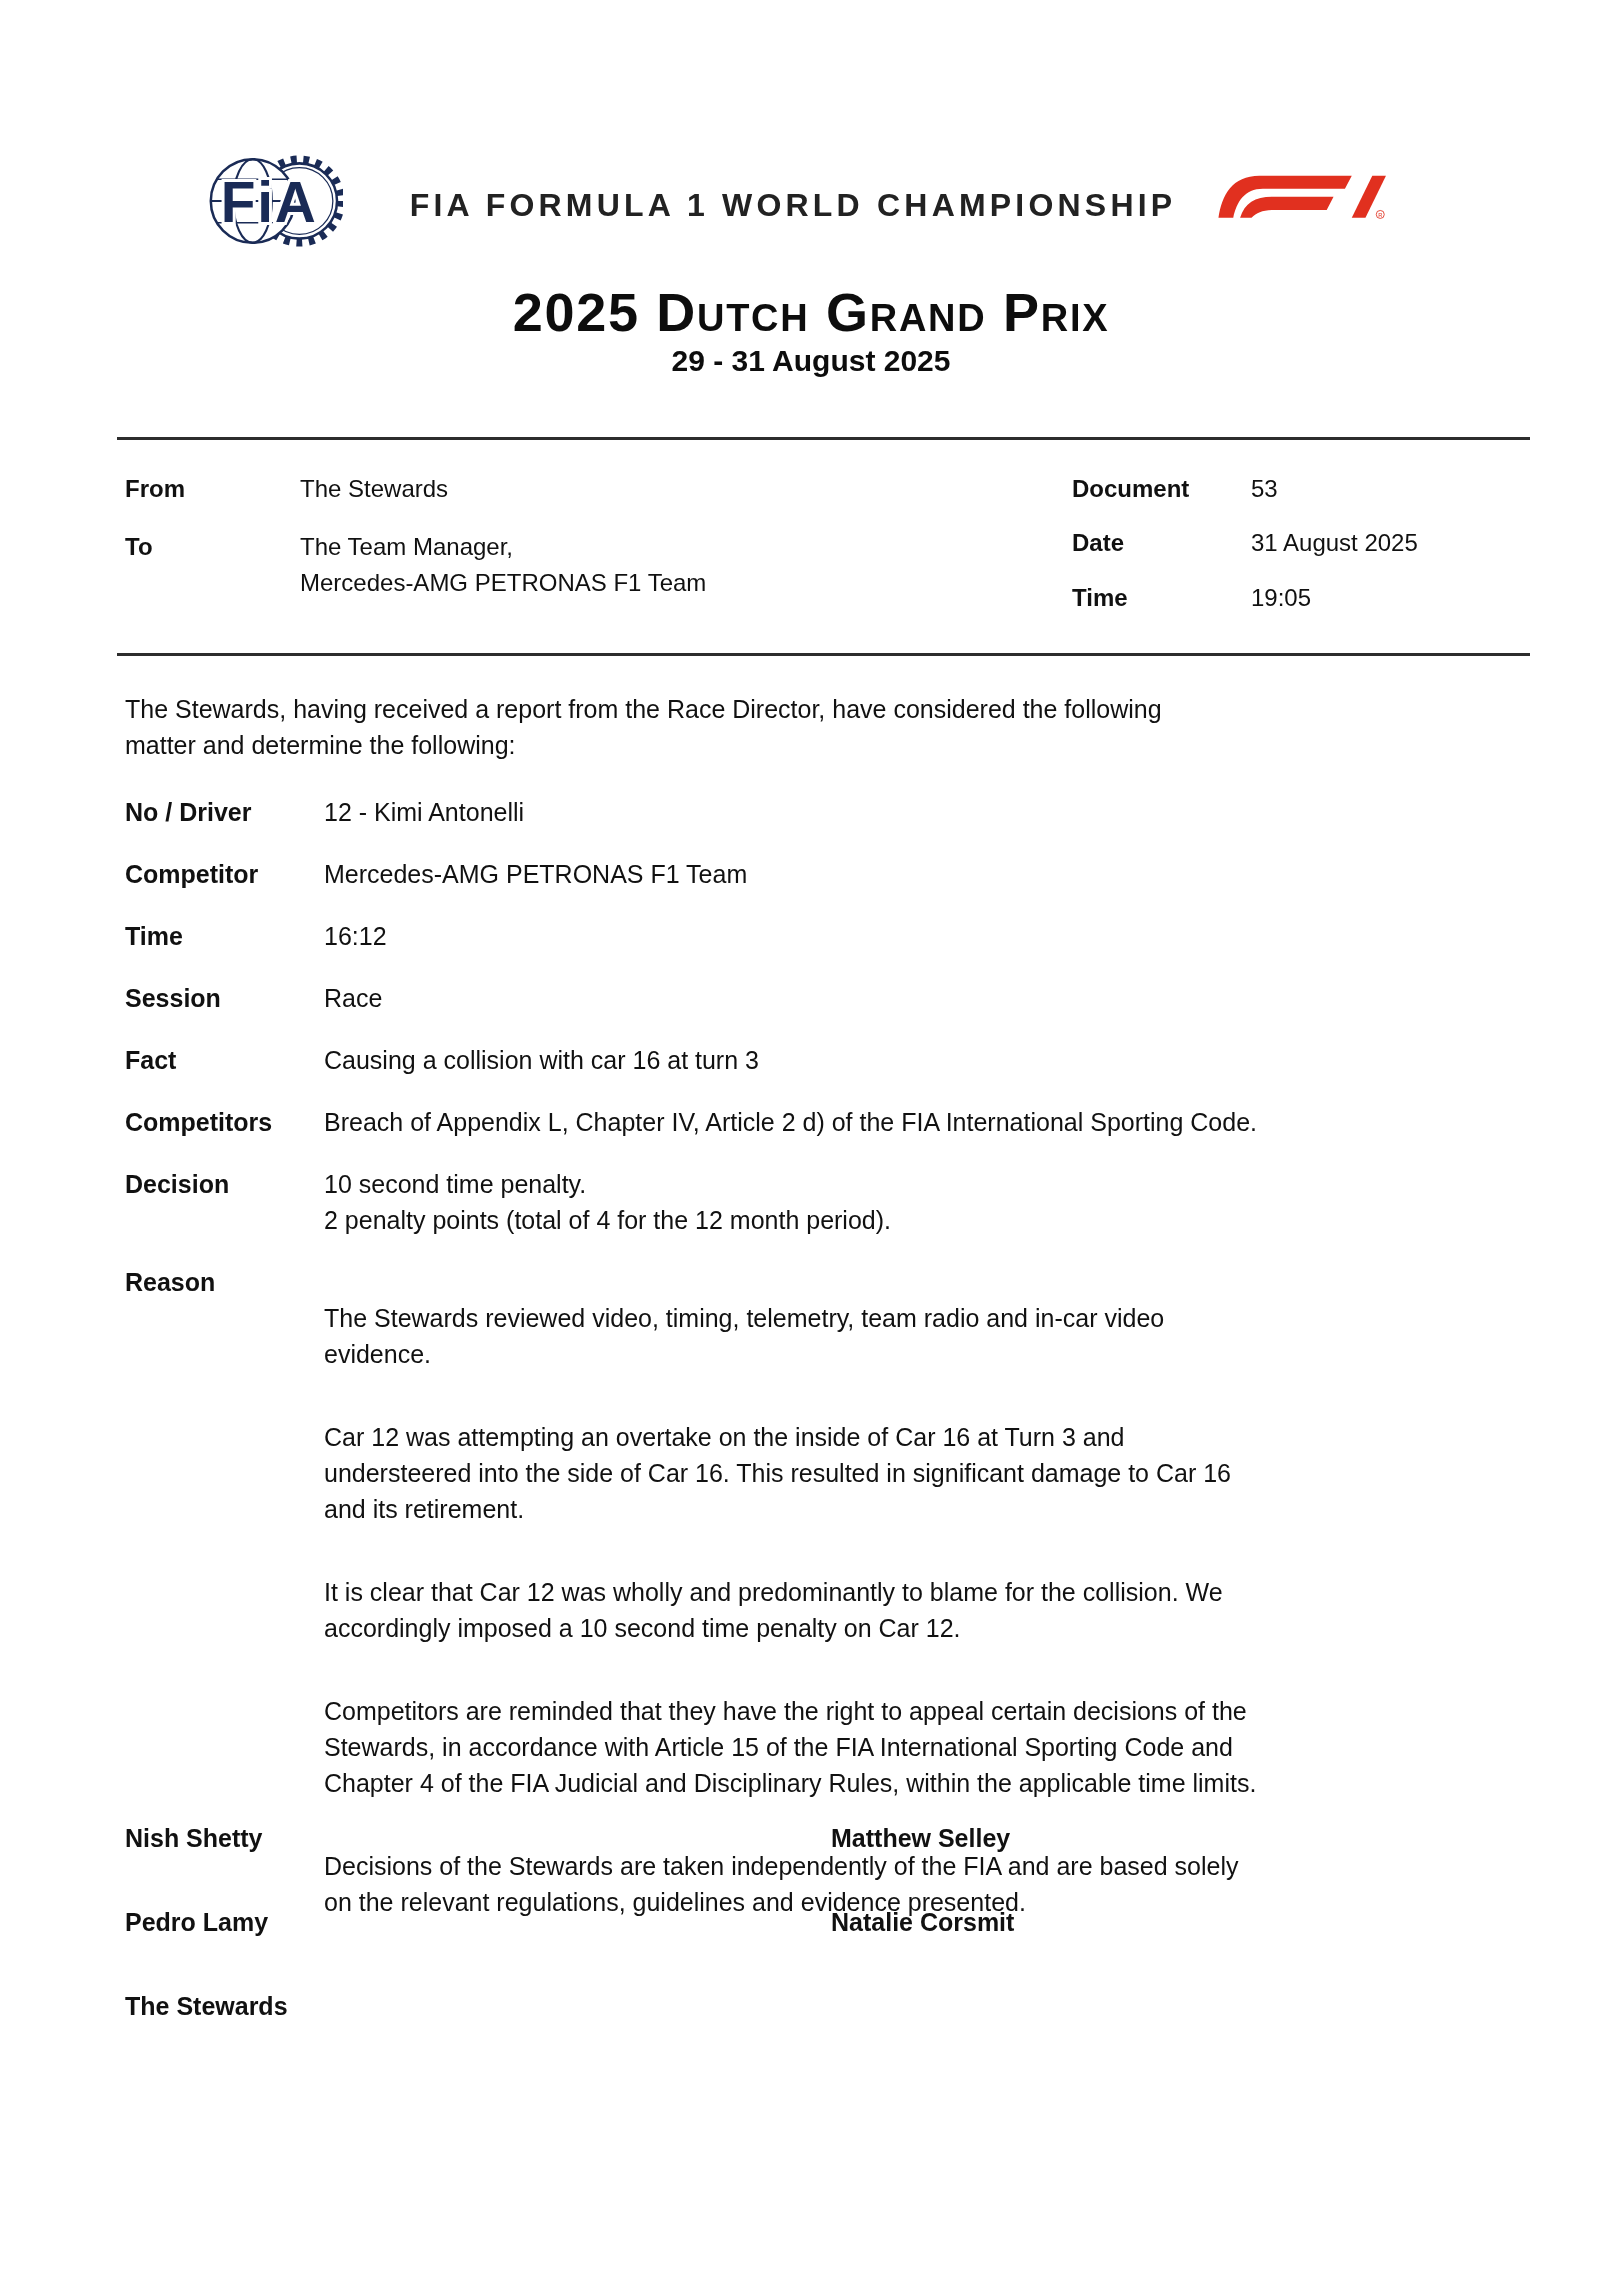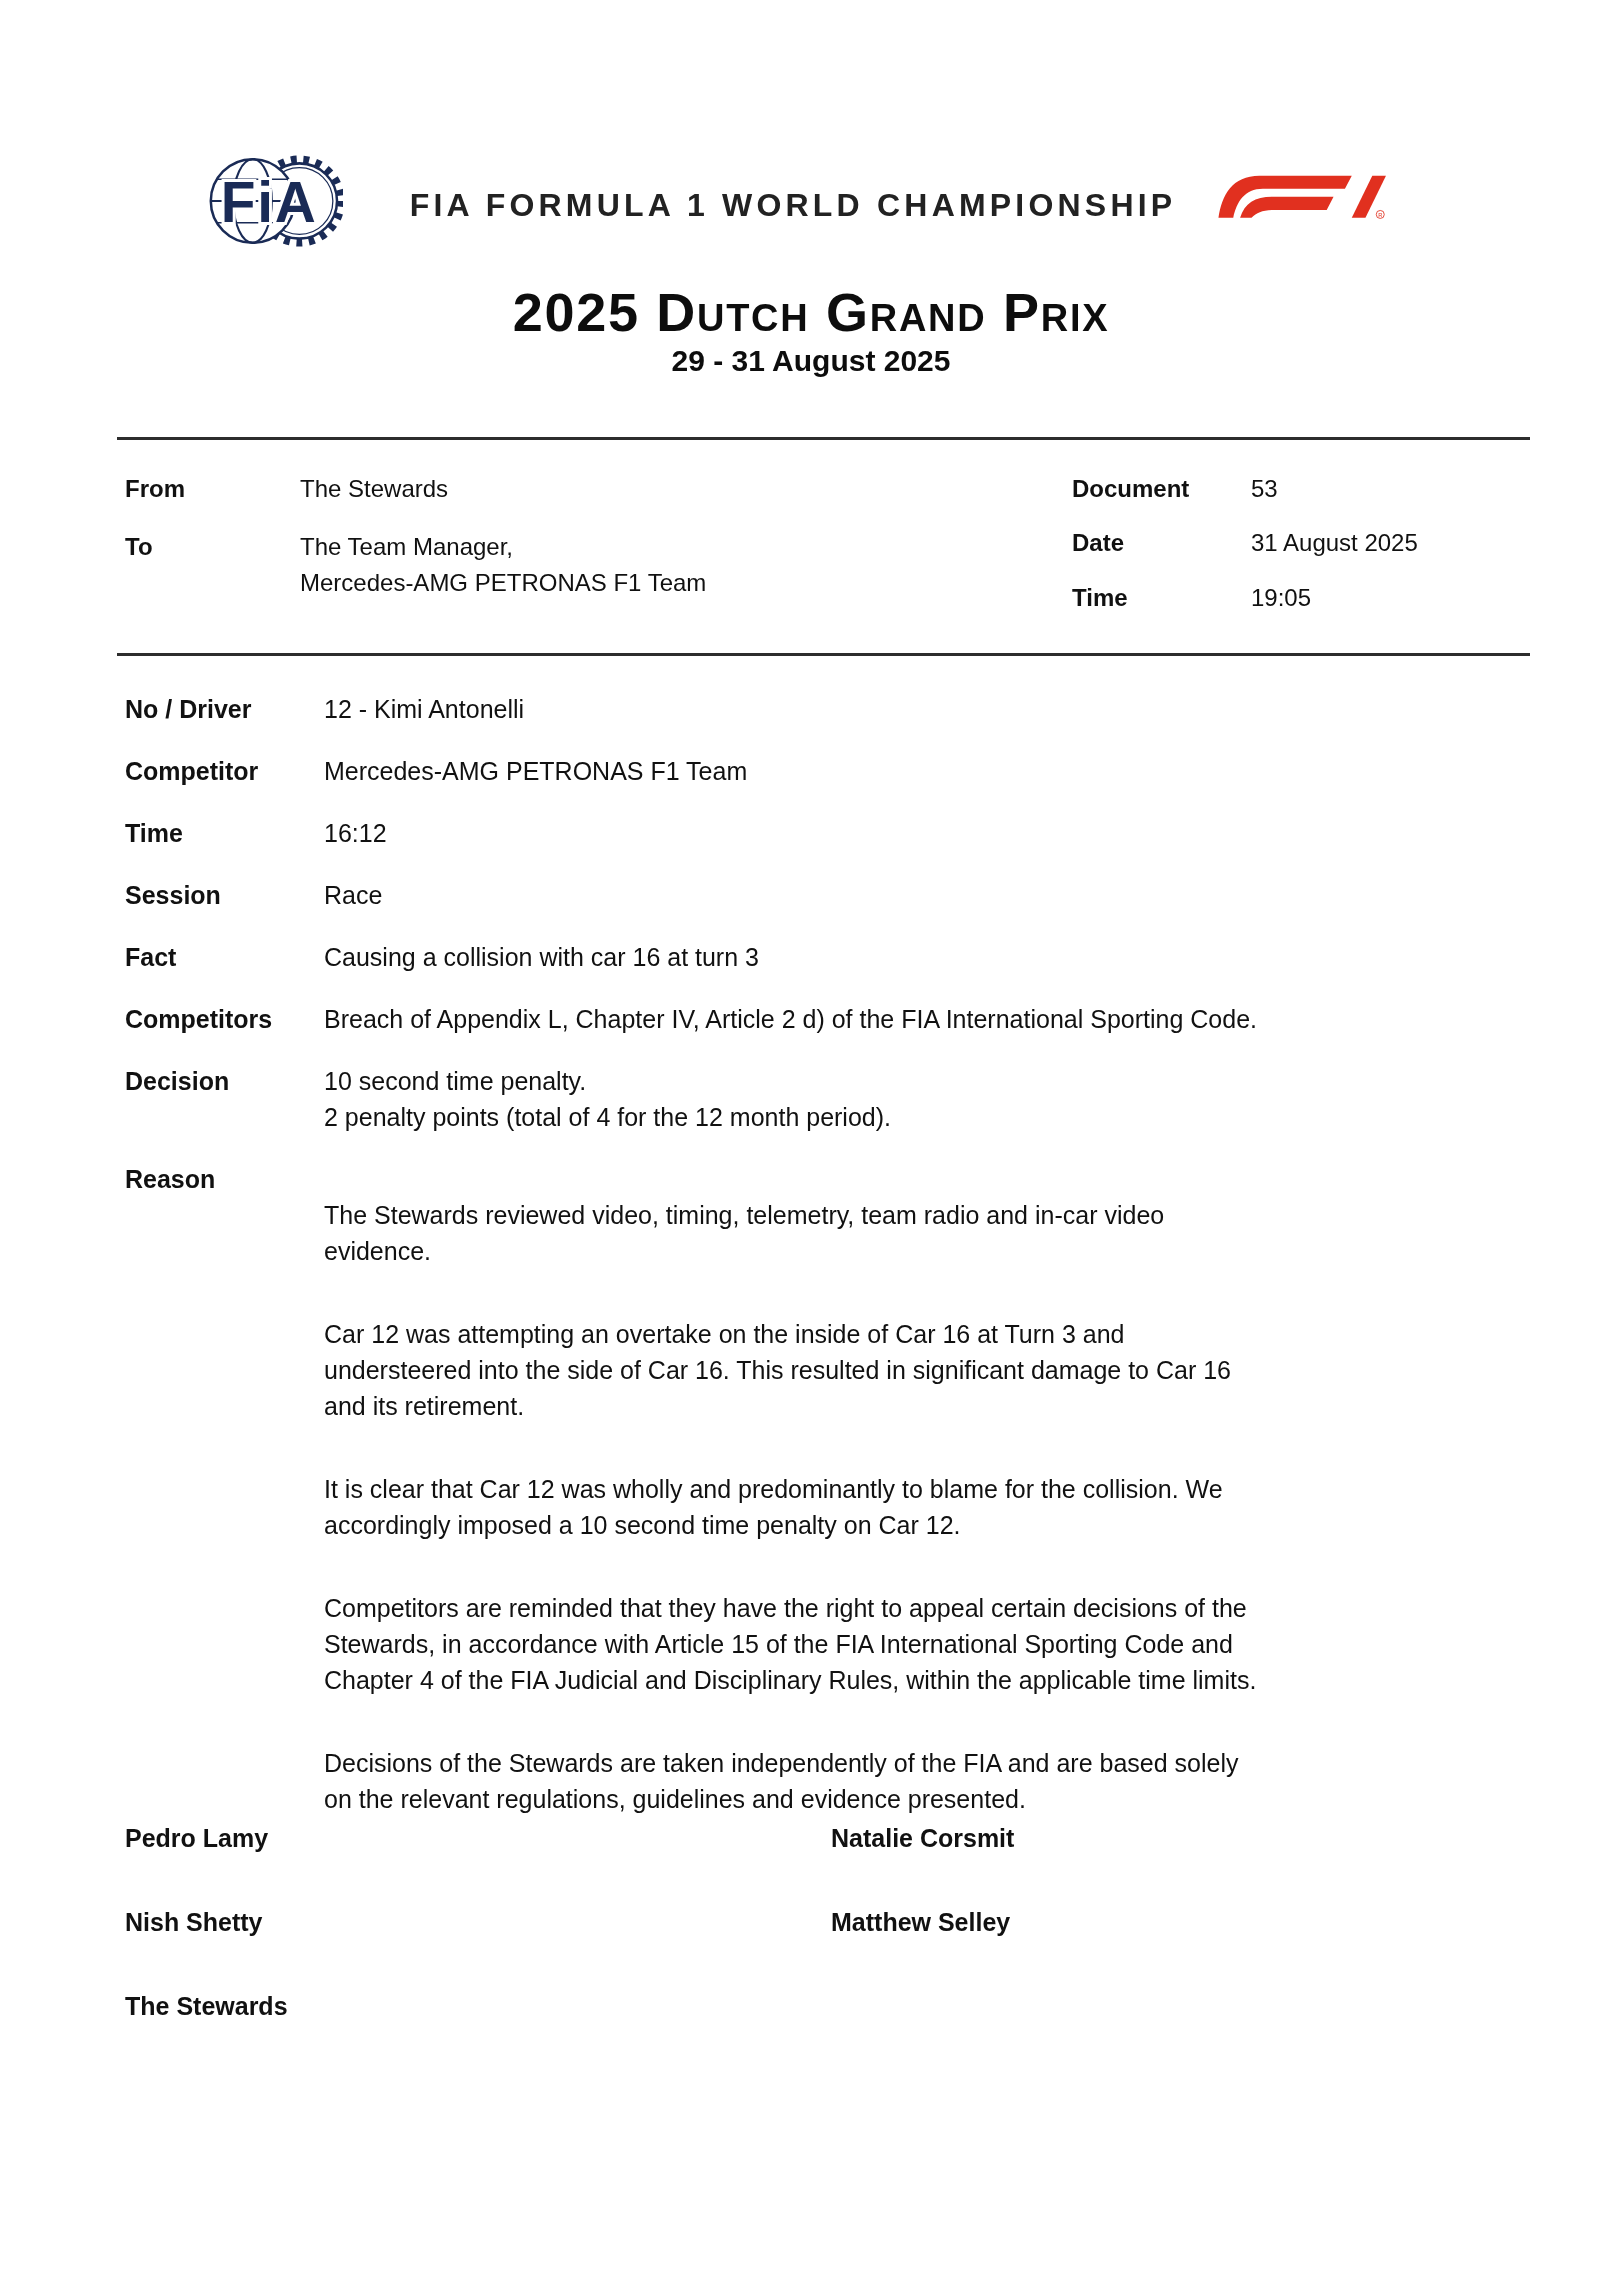--- a/index.html
+++ b/index.html
@@ -124,20 +124,22 @@
   </div>
   <div class="meta-row">
     <div class="meta-label">Time</div>
     <div class="meta-value">19:05</div>
   </div>
 </div>
 
 <div class="rule rule-bottom"></div>
 
 <div class="content">
+  <p class="intro">The Stewards, having received a report from the Race Director, have considered the following
+matter and determine the following:</p>
 
   <div class="drow">
     <div class="dlabel">No / Driver</div>
     <div class="dvalue">12 - Kimi Antonelli</div>
   </div>
   <div class="drow">
     <div class="dlabel">Competitor</div>
     <div class="dvalue">Mercedes-AMG PETRONAS F1 Team</div>
   </div>
   <div class="drow">
@@ -176,22 +178,22 @@
 Stewards, in accordance with Article 15 of the FIA International Sporting Code and
 Chapter 4 of the FIA Judicial and Disciplinary Rules, within the applicable time limits.</p>
       <p>Decisions of the Stewards are taken independently of the FIA and are based solely
 on the relevant regulations, guidelines and evidence presented.</p>
     </div>
   </div>
 </div>
 
 <div class="signatures">
   <div class="sig-row">
+    <div class="sig-cell-left">Nish Shetty</div>
+    <div class="sig-cell-right">Matthew Selley</div>
+  </div>
+  <div class="sig-row">
     <div class="sig-cell-left">Pedro Lamy</div>
     <div class="sig-cell-right">Natalie Corsmit</div>
-  </div>
-  <div class="sig-row">
-    <div class="sig-cell-left">Nish Shetty</div>
-    <div class="sig-cell-right">Matthew Selley</div>
   </div>
   <div class="sig-footer">The Stewards</div>
 </div>
 
 
 </body></html>

